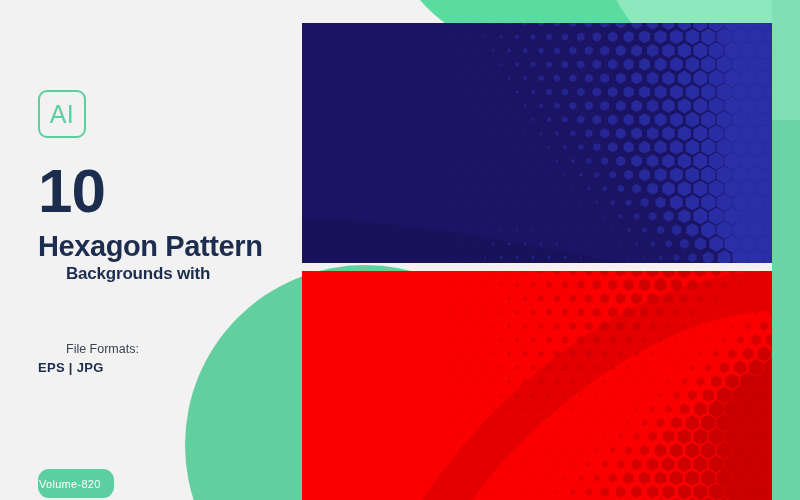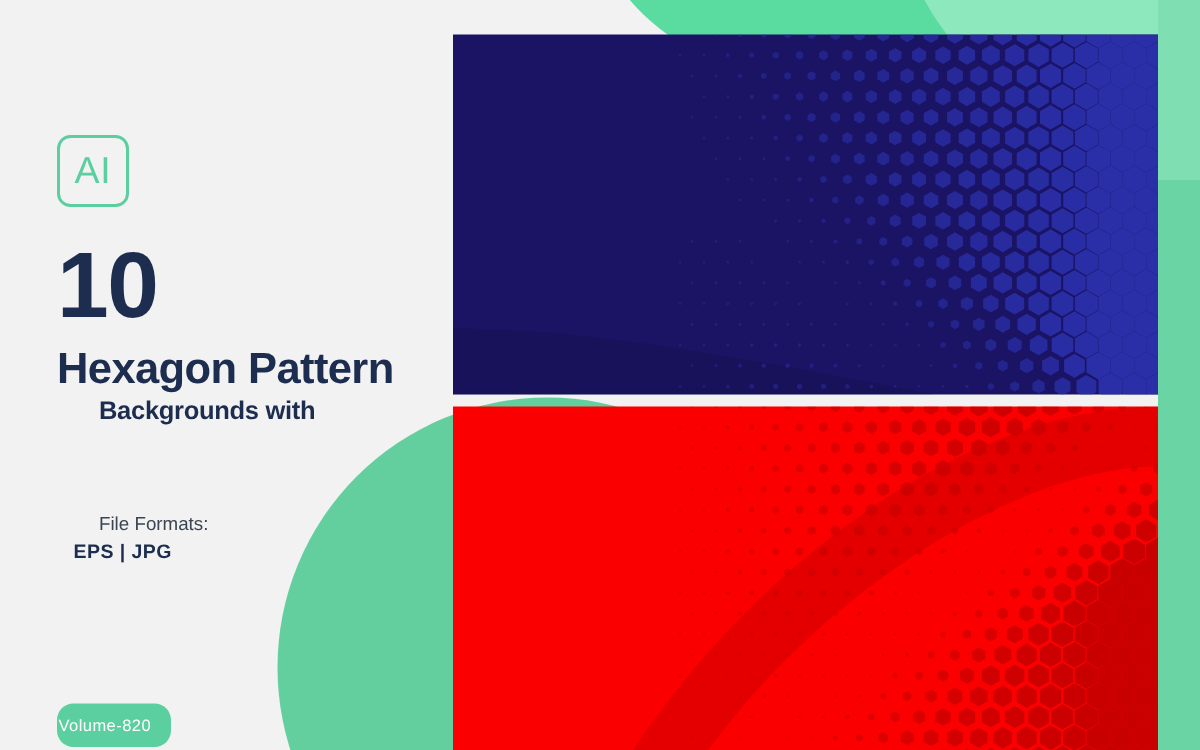--- a/index.html
+++ b/index.html
@@ -138,21 +138,21 @@
     left: 0;
     top: 343px;
     font-size: 12.5px;
     font-weight: 400;
     color: #3b4452;
     line-height: 1;
     margin-left: 28px;
   }
   #formats-value {
     position: absolute;
-    left: 11px;
+    left: 0;
     top: 361px;
     font-size: 13px;
     font-weight: bold;
     color: #1d2d4f;
     line-height: 1;
     letter-spacing: 0.3px;
   }
 
   #volume-badge {
     position: absolute;

